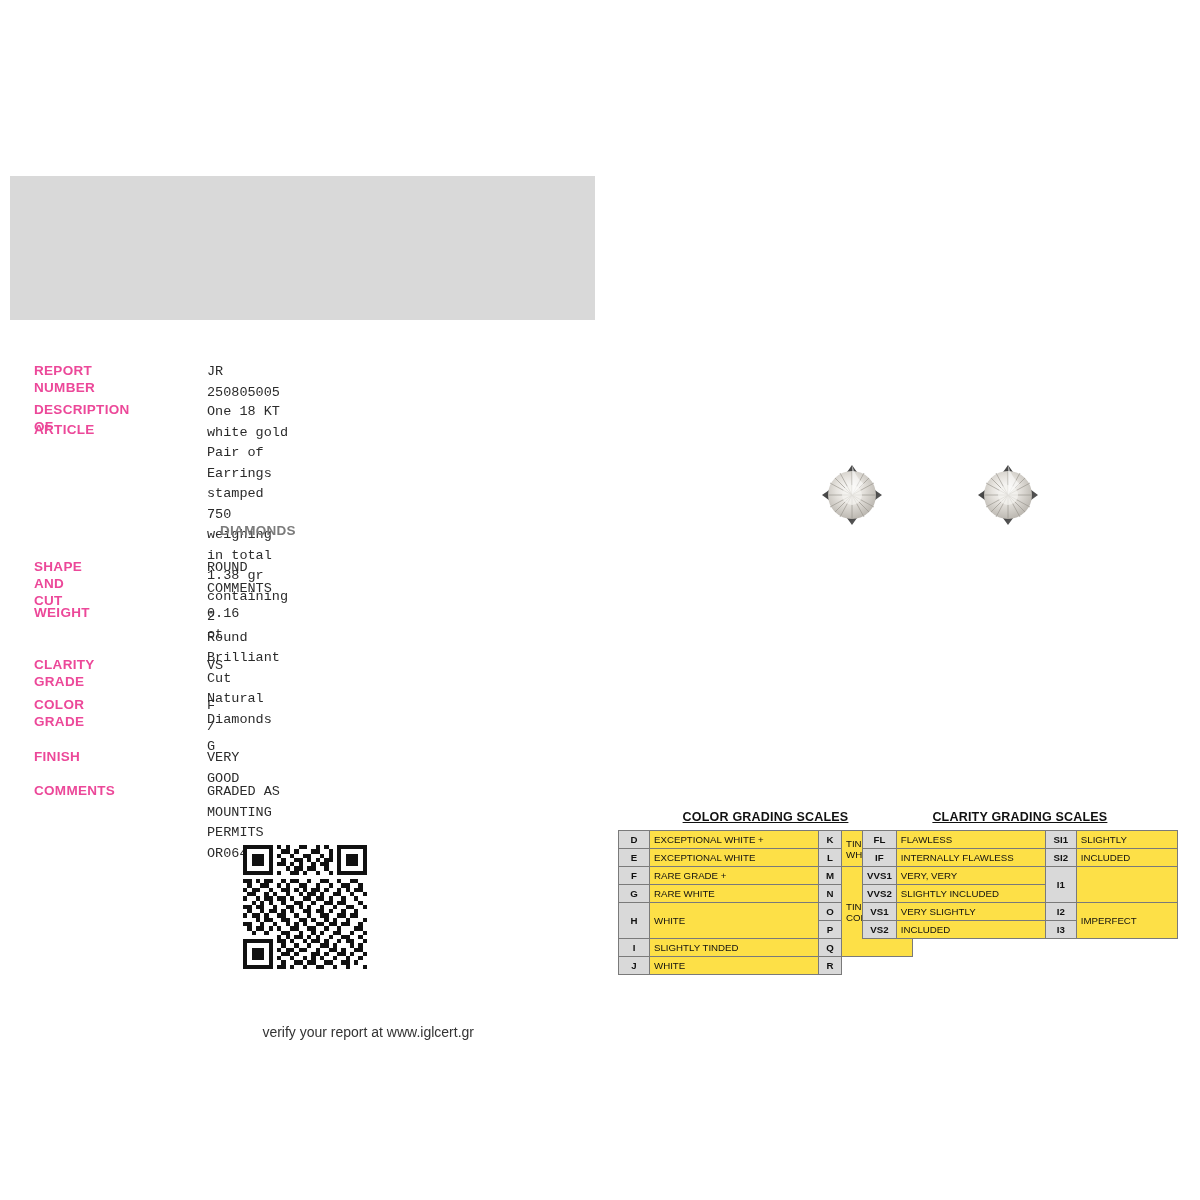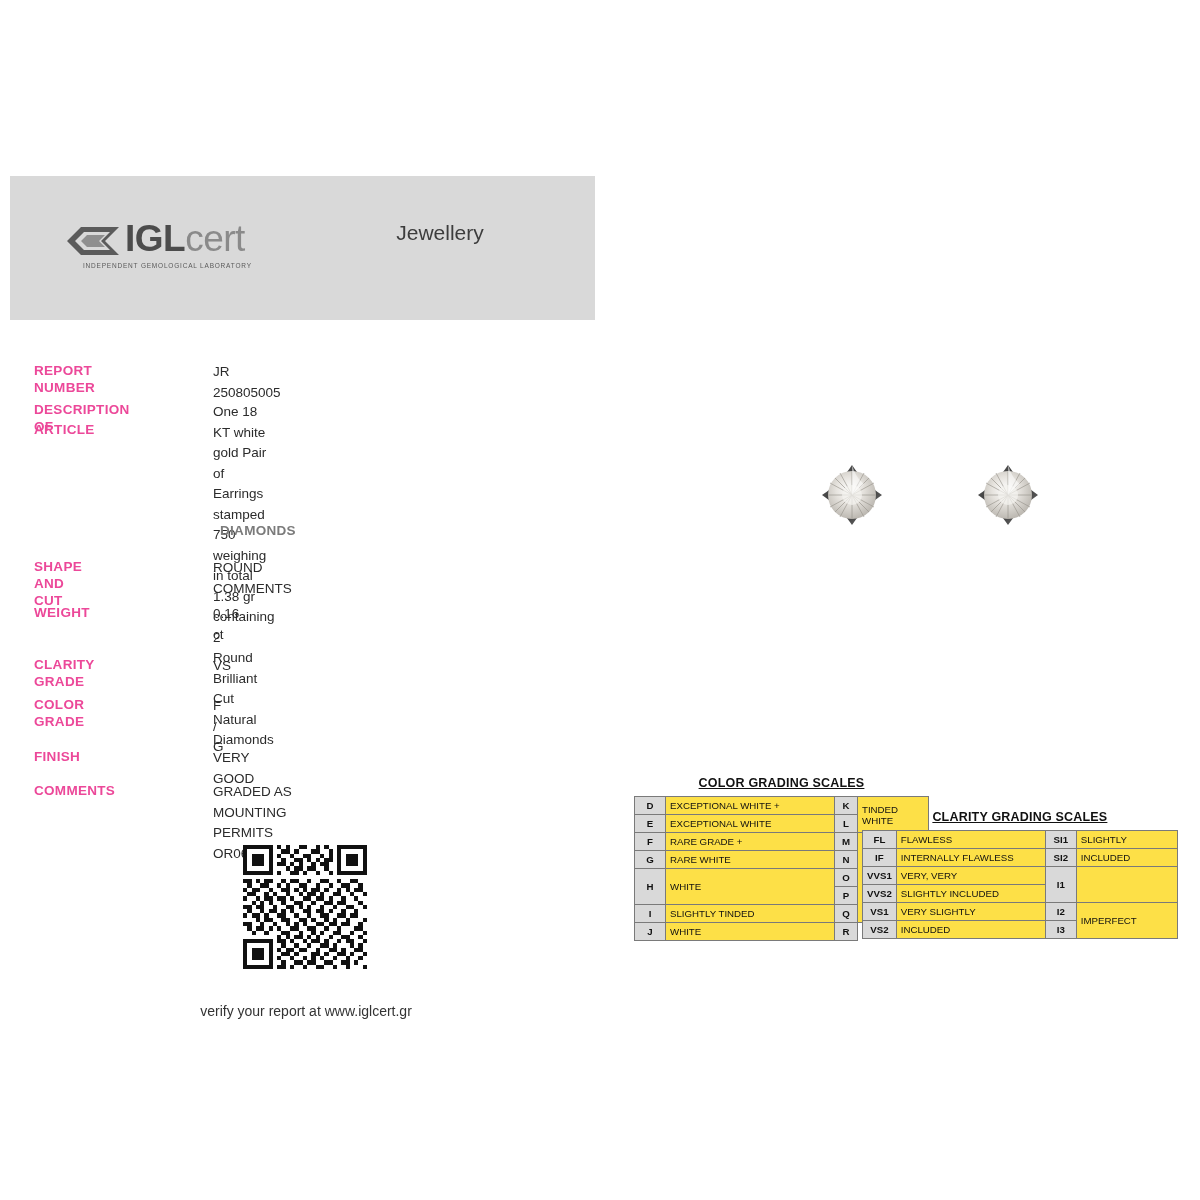--- a/index.html
+++ b/index.html
@@ -78,24 +78,25 @@
   .field-label {
     position: absolute;
     left: 34px;
     color: #ec4899;
     font-weight: bold;
     letter-spacing: 0.3px;
     line-height: 17px;
   }
   .field-value {
     position: absolute;
-    left: 213px;
+    left: 207px;
     color: #2b2b2b;
     line-height: 20.5px;
     white-space: pre-line;
+    font-family: Liberation Mono, monospace;
   }
   .section-head {
     position: absolute;
     left: 220px;
     color: #7b7b7b;
     font-weight: bold;
     font-size: 13.5px;
     letter-spacing: 0.3px;
   }
 
@@ -103,23 +104,23 @@
   .qr {
     position: absolute;
     left: 243px;
     top: 845px;
     width: 124px;
     height: 124px;
   }
   .verify {
     position: absolute;
     left: 138px;
-    top: 1003px;
+    top: 1024px;
     width: 336px;
-    text-align: center;
+    text-align: right;
     font-size: 14px;
     color: #333;
   }
 
   
   .photo {
     position: absolute;
     left: 600px;
     top: 340px;
     width: 600px;
@@ -165,31 +166,21 @@
   td.desc { padding-left: 5px; }
   .color-left { width: 160px; }
   .color-right { width: 62px; }
   .clar-left { width: 140px; }
   .clar-right { width: 92px; }
 </style>
 </head>
 <body>
 
 <div class="header-band">
-  <div class="logo-wrap">
-    <svg class="logo-mark" viewBox="0 0 58 38">
-      <polygon points="2,19 16,5 54,5 40,19 54,33 16,33" fill="#5b5b5b"></polygon>
-      <polygon points="10,19 19,10 45,10 36,19 45,28 19,28" fill="#d9d9d9"></polygon>
-      <polygon points="16,19 22,13 40,13 34,19 40,25 22,25" fill="#8f8f8f"></polygon>
-    </svg>
-    <div class="logo-text"><span>IGL</span><span class="cert">cert</span></div>
-    <div class="logo-sub">INDEPENDENT GEMOLOGICAL LABORATORY</div>
-  </div>
   <div class="report-title">
-    <div>Jewellery</div>
   </div>
 </div>
 
 <div class="field" style="top:362px;">
   <div class="field-label">REPORT NUMBER</div>
   <div class="field-value">JR 250805005</div>
 </div>
 
 <div class="field" style="top:401px;">
   <div class="field-label">DESCRIPTION OF</div>
@@ -513,21 +504,21 @@
       <line x1="18" y1="8" x2="42" y2="52"></line>
       <line x1="42" y1="8" x2="18" y2="52"></line>
       <line x1="8" y1="18" x2="52" y2="42"></line>
       <line x1="8" y1="42" x2="52" y2="18"></line>
     </g>
     <circle cx="30" cy="30" r="10" fill="#f3f1ed" opacity="0.75"></circle>
     <path d="M30 0 C33 9 36 14 42 19 L30 30 Z" fill="#ffffff" opacity="0.5"></path>
   </g>
 </svg>
 
-<div class="scale-block" style="left:618px; top:776px;margin-left:16px;">
+<div class="scale-block" style="left:618px; top:810px;">
   <div class="scale-title">COLOR GRADING SCALES</div>
   <table class="scale">
     <tbody>
         <tr>
       <td class="key">D</td>
       <td class="desc color-left">EXCEPTIONAL WHITE +</td>
       <td class="key-narrow">K</td>
       <td class="desc color-right" rowspan="2">TINDED WHITE</td>
     </tr>
     <tr>

